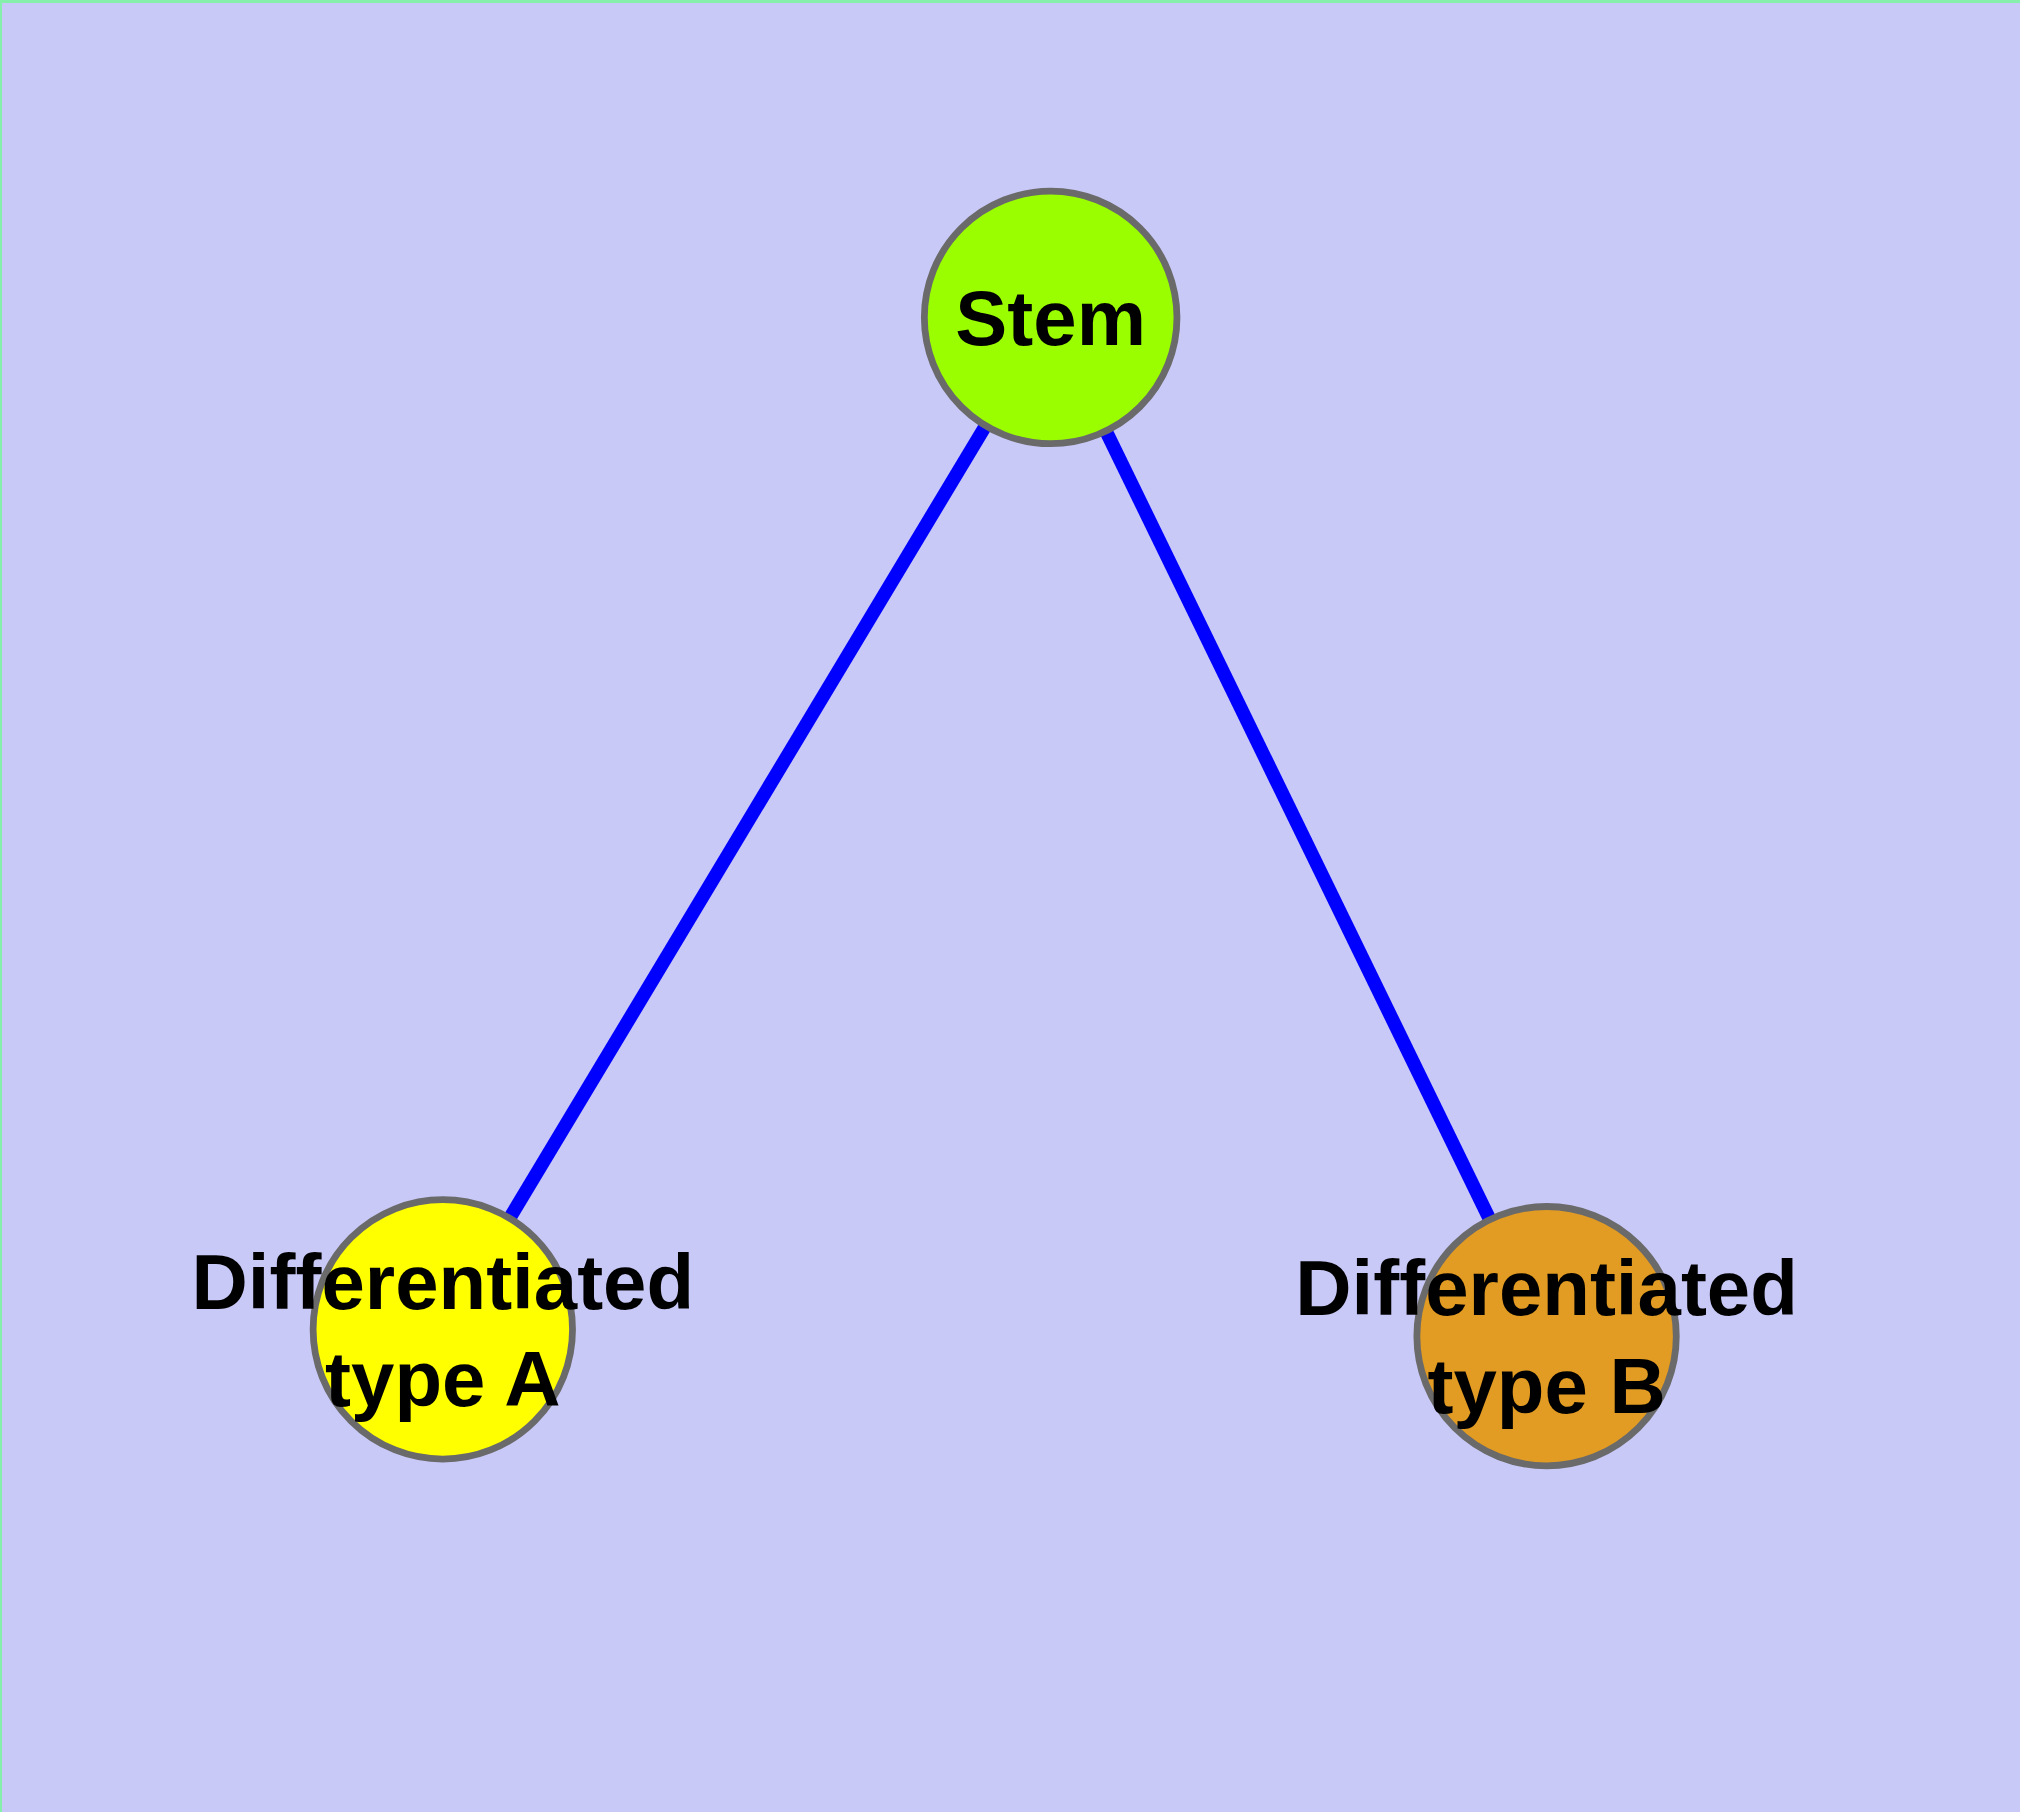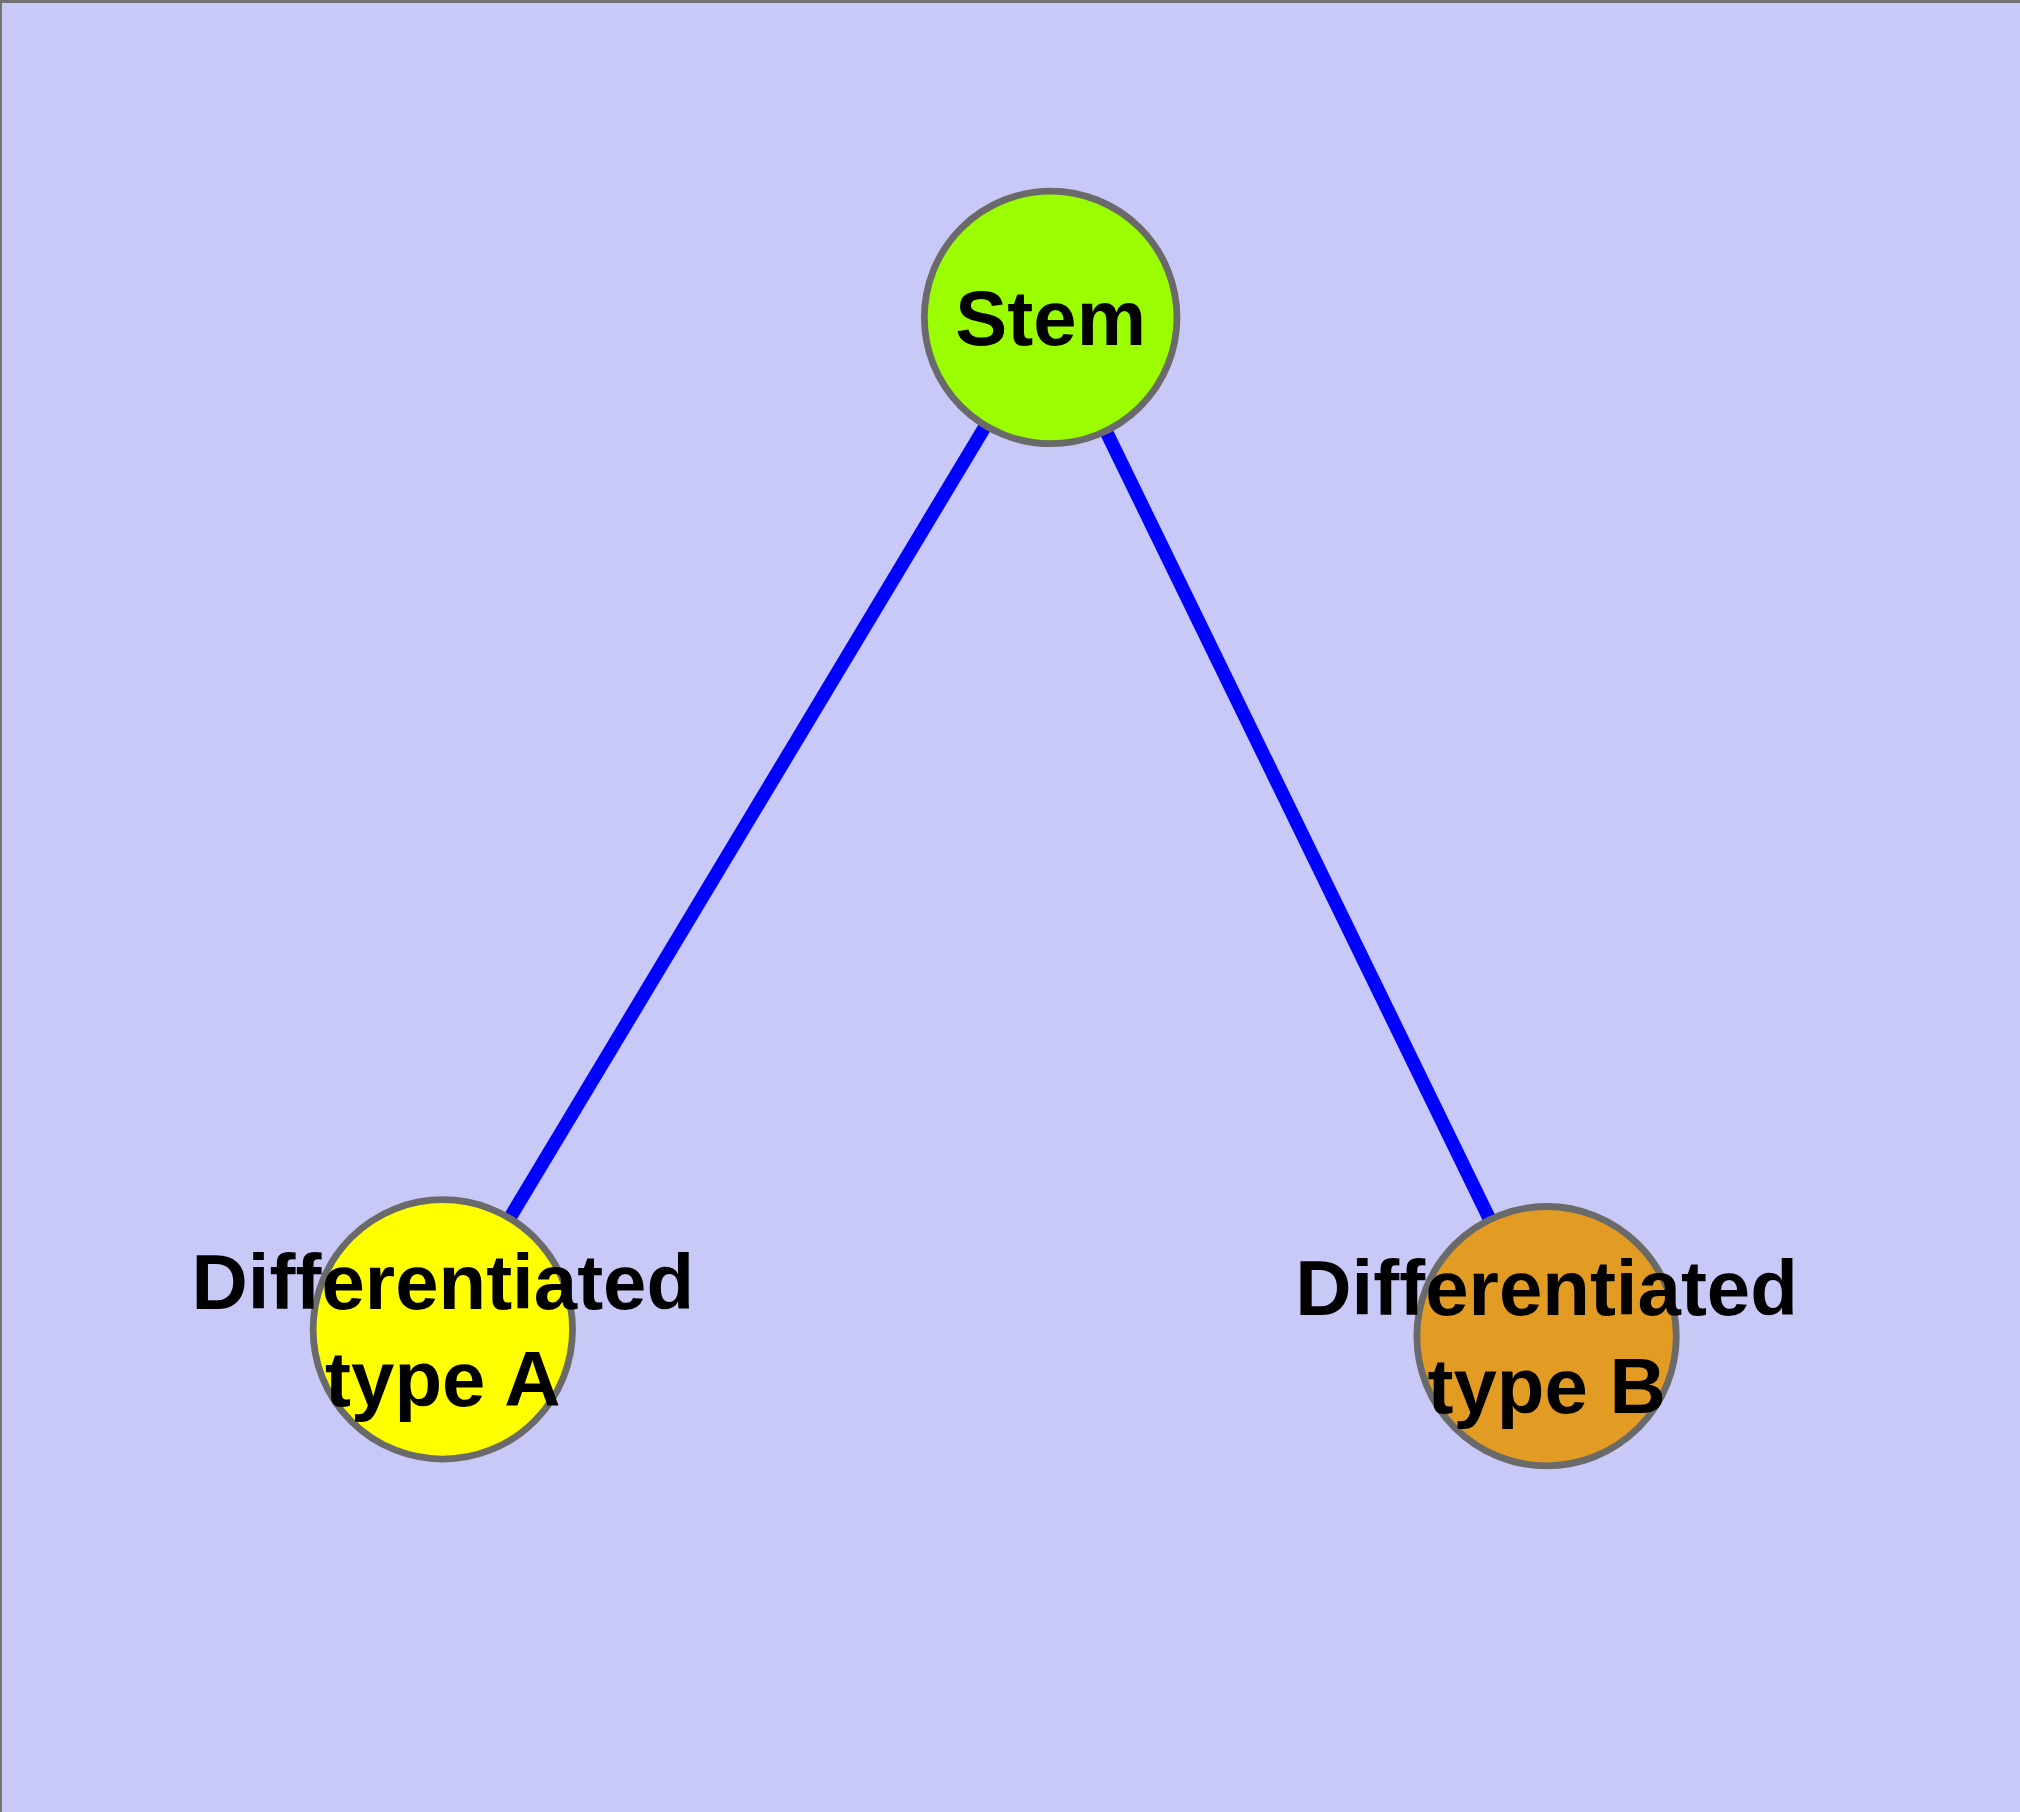--- a/index.html
+++ b/index.html
@@ -4,21 +4,21 @@
 <style>
   html, body {
     margin: 0;
     padding: 0;
     background: #ffffff;
   }
   .page {
     position: relative;
     width: 2021px;
     height: 1812px;
-    background: #737373;
+    background: #86efac;
     overflow: hidden;
     font-family: "Liberation Sans", sans-serif;
   }
   .canvas {
     position: absolute;
     top: 2.5px;
     left: 1.7px;
     right: 0;
     bottom: 0;
   }

